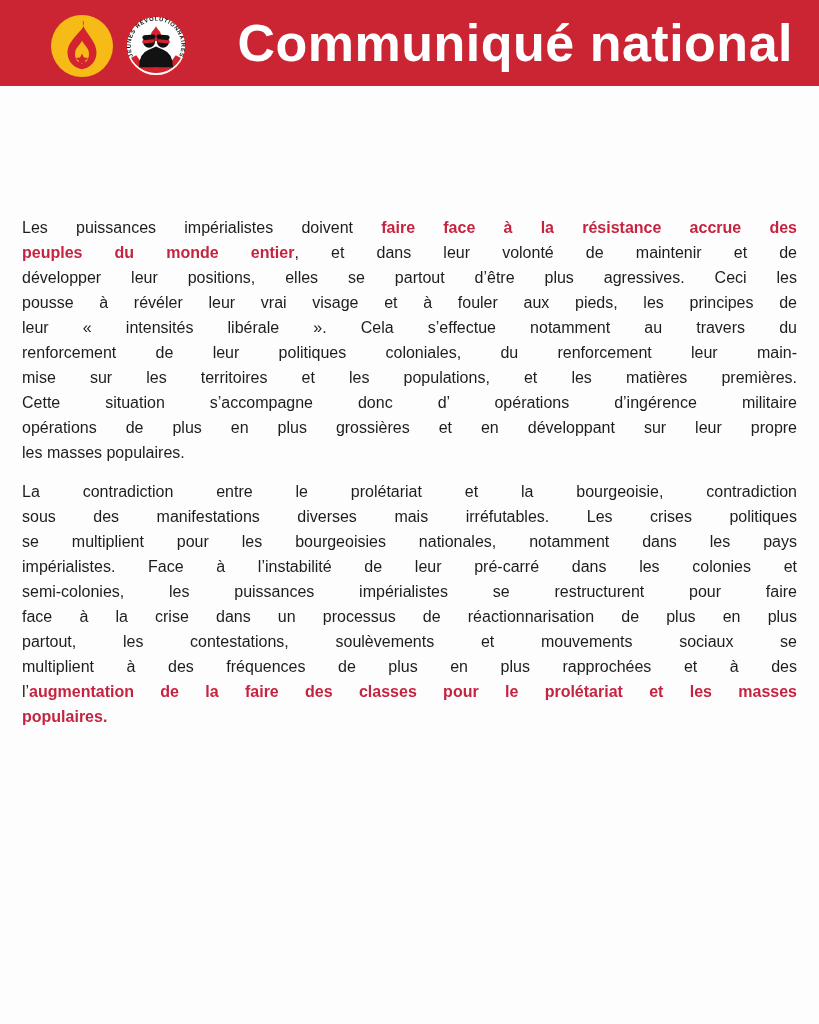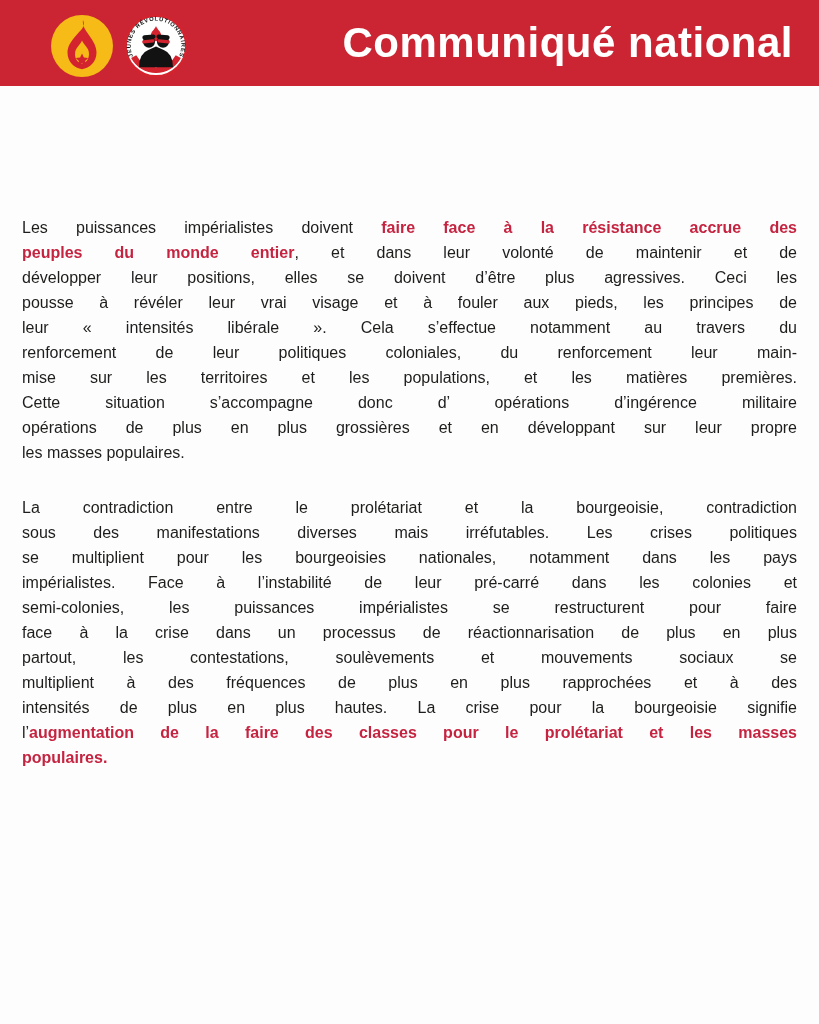--- a/index.html
+++ b/index.html
@@ -24,30 +24,30 @@
     margin-left: 50px;
     margin-top: 6px;
   }
   .logo { display: block; }
   .title {
     flex: 1;
     margin: 0;
     padding-right: 26px;
     text-align: right;
     color: #ffffff;
-    font-size: 42px;
+    font-size: 52px;
     font-weight: bold;
     letter-spacing: 0.5px;
     line-height: 1;
   }
   main {
     margin: 129px 22px 0 22px;
   }
   .para { }
-  .para + .para { margin-top: 30px; }
+  .para + .para { margin-top: 14px; }
   .line {
     font-size: 16px;
     line-height: 25px;
     color: var(--text-black, #1d1d1b);
     text-align: justify;
     text-align-last: justify;
   }
   .line.last { text-align-last: left; }
   .s-n { font-weight: normal; }
   .s-b { font-weight: normal; }
@@ -100,37 +100,36 @@
       </svg>
     </div>
 
     <h1 class="title">Communiqué national</h1>
   </header>
 
   <main>
       <div class="para">
         <div class="line"><span class="s-n">Les puissances impérialistes doivent </span><span class="s-r">faire face à la résistance accrue des</span></div>
         <div class="line"><span class="s-r">peuples du monde entier</span><span class="s-n">, et dans leur volonté de maintenir et de</span></div>
-        <div class="line"><span class="s-n">développer leur positions, elles se doivent d’être plus agressives. Ceci les</span></div>
+        <div class="line"><span class="s-n">développer leur positions, elles se partout d’être plus agressives. Ceci les</span></div>
         <div class="line"><span class="s-b">pousse à révéler leur vrai visage et à fouler aux pieds, les principes de</span></div>
         <div class="line"><span class="s-b">leur « intensités libérale »</span><span class="s-n">. Cela s’effectue notamment au travers du</span></div>
         <div class="line"><span class="s-n">renforcement de leur politiques coloniales, du renforcement leur main-</span></div>
         <div class="line"><span class="s-n">mise sur les territoires et les populations, et les matières premières.</span></div>
         <div class="line"><span class="s-n">Cette situation s’accompagne donc d’ </span><span class="s-b">opérations d’ingérence militaire</span></div>
         <div class="line"><span class="s-b">opérations</span><span class="s-n"> de plus en plus grossières et en développant sur leur propre</span></div>
         <div class="line last"><span class="s-n">les masses populaires.</span></div>
       </div>
       <div class="para">
         <div class="line"><span class="s-n">La contradiction entre le prolétariat et la bourgeoisie, contradiction</span></div>
         <div class="line"><span class="s-b">sous des manifestations diverses mais irréfutables</span><span class="s-n">. Les crises politiques</span></div>
         <div class="line"><span class="s-n">se multiplient pour les bourgeoisies nationales, notamment dans les pays</span></div>
         <div class="line"><span class="s-n">impérialistes. Face à l’instabilité de leur pré-carré dans les colonies et</span></div>
         <div class="line"><span class="s-n">semi-colonies, l</span><span class="s-b">es puissances impérialistes se restructurent pour faire</span></div>
         <div class="line"><span class="s-b">face à la crise</span><span class="s-n"> dans un processus de réactionnarisation de plus en plus</span></div>
         <div class="line"><span class="s-n">partout, les contestations, soulèvements et mouvements sociaux se</span></div>
         <div class="line"><span class="s-n">multiplient à des fréquences de plus en plus rapprochées et à des</span></div>
-        <div class="line"><span class="s-n">intensités de plus en plus hautes. La crise pour la bourgeoisie signifie</span></div>
         <div class="line"><span class="s-n">l’</span><span class="s-r">augmentation de la faire des classes pour le prolétariat et les masses</span></div>
         <div class="line last"><span class="s-r">populaires.</span></div>
       </div>
     </main>
 
 </div>
 
 </body></html>

